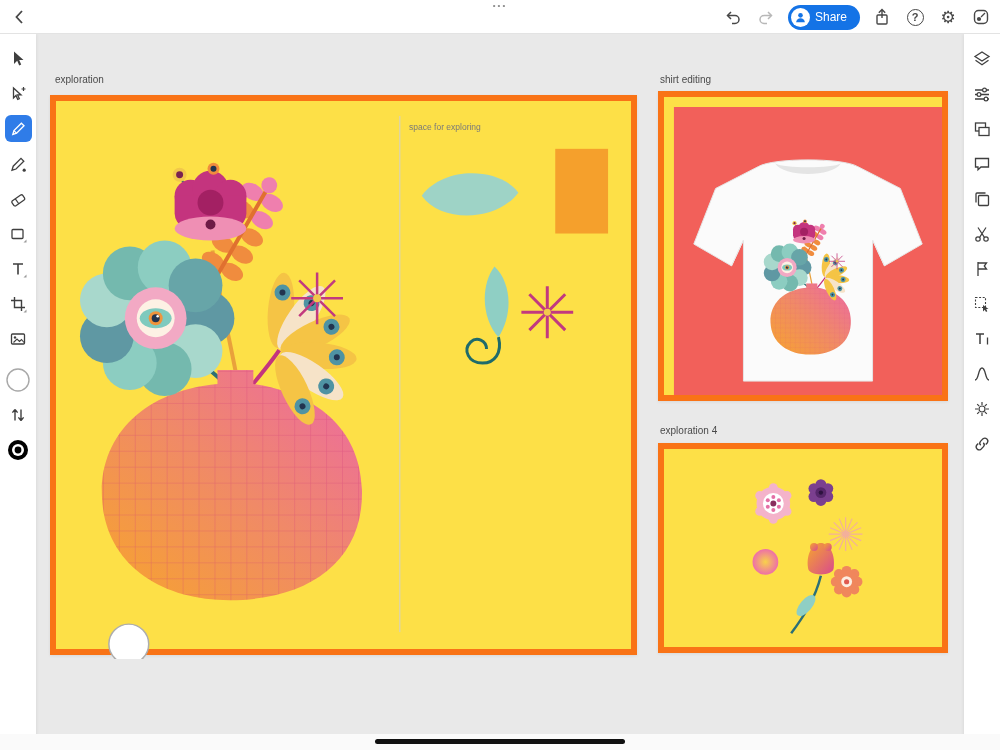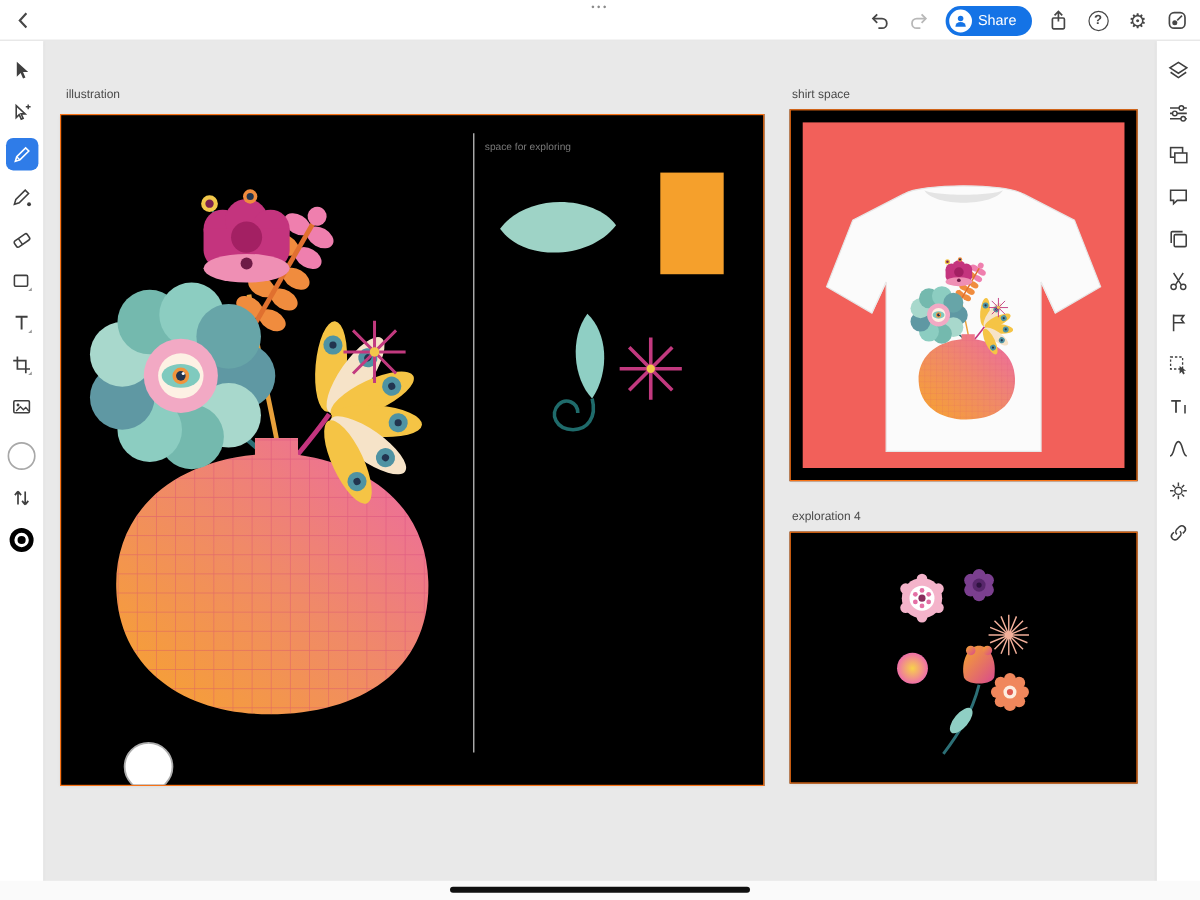--- a/index.html
+++ b/index.html
@@ -26,21 +26,21 @@
   
   .rail{position:absolute;top:34px;bottom:0;width:36px;background:#fff;z-index:7;display:flex;flex-direction:column;align-items:center;padding-top:7px}
   .rail-left{left:0;box-shadow:1px 0 3px rgba(0,0,0,.06)}
   .rail-right{right:0;box-shadow:-1px 0 3px rgba(0,0,0,.06)}
   .tool{width:36px;height:35px;display:flex;align-items:center;justify-content:center;position:relative;cursor:pointer}
   .active-pill{width:27px;height:27px;background:#2f7ce8;border-radius:6px;display:flex;align-items:center;justify-content:center}
   .spacer{height:6px}
 
   
   .ab-label{position:absolute;font-size:10px;color:#4a4a4a;z-index:2}
-  .artboard{position:absolute;background:#000000;border:1px solid #f97316;box-shadow:0 1px 3px rgba(0,0,0,.07);z-index:1}
+  .artboard{position:absolute;background:#fde047;border:6px solid #f97316;box-shadow:0 1px 3px rgba(0,0,0,.07);z-index:1}
   .annotation{position:absolute;font-size:8.5px;color:#7a7a7a}
 
   
   .bottombar{position:absolute;left:0;right:0;bottom:0;height:16px;background:#fafafa;z-index:9}
   .home-indicator{position:absolute;left:375px;top:5px;width:250px;height:5px;border-radius:3px;background:#101010;cursor:pointer}
 
   svg{display:block}
 </style>
 </head>
 <body>
@@ -364,21 +364,21 @@
         </svg>
     </div>
     <div class="tool">
       <svg width="20" height="20" viewBox="0 0 20 20">
           <path d="M8.7,11.3 a3,3 0 0 1 0,-4.2 l2.3,-2.3 a3,3 0 0 1 4.2,4.2 l-1.5,1.5" fill="none" stroke="#3f3f3f" stroke-width="1.3"></path>
           <path d="M11.3,8.7 a3,3 0 0 1 0,4.2 l-2.3,2.3 a3,3 0 0 1 -4.2,-4.2 l1.5,-1.5" fill="none" stroke="#3f3f3f" stroke-width="1.3"></path>
         </svg>
     </div>
   </div>
 
-  <div class="ab-label" style="left:55px;top:74px">illustration</div>
+  <div class="ab-label" style="left:55px;top:74px">exploration</div>
   <div class="artboard" style="left:50px;top:95px;width:587px;height:560px">
     <svg width="585" height="558" viewBox="0 0 587 560">
 
       <use href="#flowerArrangement"></use>
 
       <line x1="345" y1="15" x2="345" y2="533" stroke="#cfcfcf" stroke-width="1"></line>
 
       <path d="M367,95 C390,64 446,67 464,92 C442,121 387,123 367,95 Z" fill="#9ed3c6"></path>
 
       <rect x="501" y="48" width="53" height="85" fill="#f5a02c"></rect>
@@ -389,21 +389,21 @@
       <g stroke="#c2397f" stroke-width="3">
         <path d="M493,186 V238 M467,212 H519 M475,194 L511,230 M511,194 L475,230"></path>
       </g>
       <circle cx="493" cy="212" r="3.5" fill="#f2c84b"></circle>
 
       <circle cx="73" cy="545" r="20" fill="#fff" stroke="#adadad" stroke-width="1.5"></circle>
     </svg>
     <div class="annotation" style="left:353px;top:21px">space for exploring</div>
   </div>
 
-  <div class="ab-label" style="left:660px;top:74px">shirt space</div>
+  <div class="ab-label" style="left:660px;top:74px">shirt editing</div>
   <div class="artboard" style="left:658px;top:91px;width:290px;height:310px">
     <svg width="288" height="308" viewBox="0 0 290 310">
       <rect x="10" y="10" width="270" height="290" fill="#f2605a"></rect>
 
       <path d="M95,70 L52,92 L30,148 L68,170 L80,144 L80,286 L210,286 L210,144 L222,170 L260,148 L238,92 L195,70 C180,61 110,61 95,70 Z" fill="#fbfbfb" stroke="#e6e6e6" stroke-width="1"></path>
       <path d="M112,67 C120,81 170,81 178,67 C170,72 120,72 112,67 Z" fill="#e4e4e4"></path>
       <path d="M80,144 L68,170 M210,144 L222,170" stroke="#ececec" stroke-width="1"></path>
 
       <use href="#flowerArrangement" transform="translate(93,104) scale(0.31)"></use>
     </svg>

